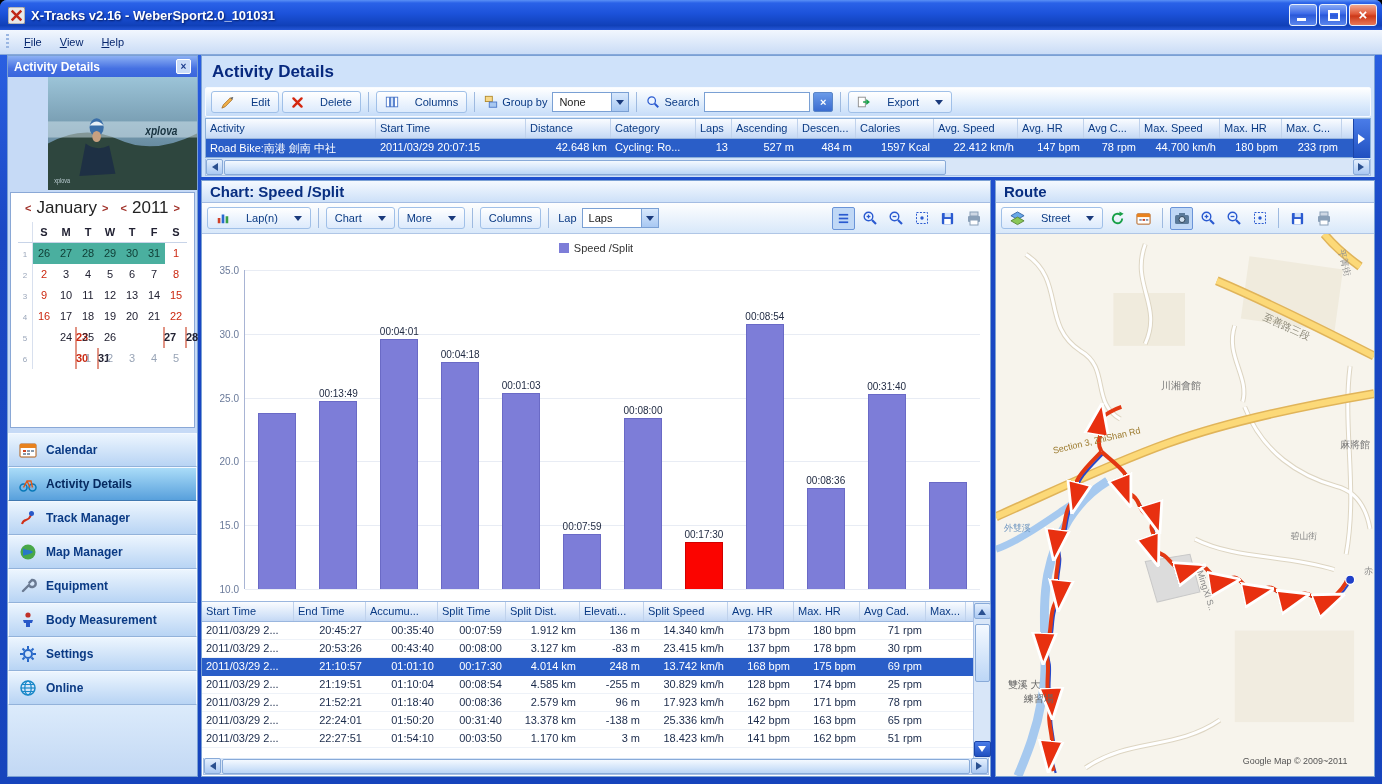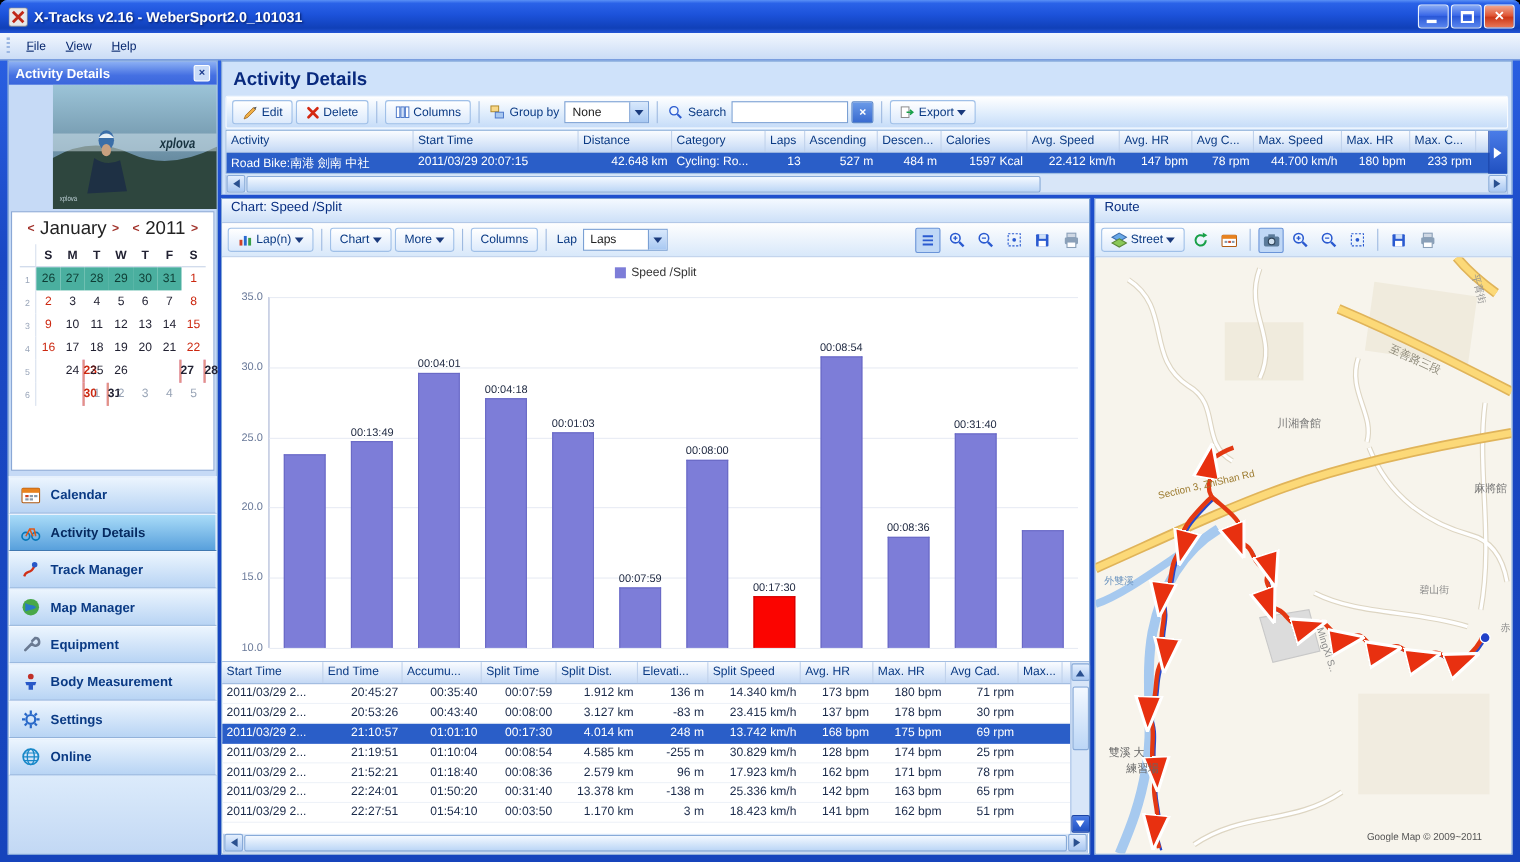--- a/index.html
+++ b/index.html
@@ -45,21 +45,21 @@
 .nav-item{flex:none;height:34px;display:flex;align-items:center;gap:9px;padding:0 10px;border:1px solid #f4f9ff;border-bottom:1px solid #92b2da;background:linear-gradient(180deg,#ecf5fe,#b8d4f4);color:#0a3a84;font-weight:bold;font-size:12px;}
 .nav-item.active{background:linear-gradient(180deg,#aadcf8,#58a0dc);border-bottom-color:#4078b0;color:#062a60;}
 .nav-fill{flex:1;background:linear-gradient(180deg,#dcebfb,#c2d8f4);}
 .nav-ic{width:18px;height:18px;flex:none;}
 .nav-ic svg{display:block;width:18px;height:18px;}
 
 .main{flex:1;min-width:0;display:flex;flex-direction:column;}
 .main-top{flex:none;background:#cfe2fa;border:1px solid #7aa0d4;border-bottom:none;padding:2px 2px 0;}
 .main-title{color:#08297e;font-size:17px;font-weight:bold;padding:4px 8px 5px;}
 .toolbar{height:30px;display:flex;align-items:center;gap:3px;margin:0 1px;padding:0 5px;background:linear-gradient(180deg,#ffffff,#dcebfc 60%,#c6dcf8);border:1px solid #f8fbff;border-radius:2px;}
-.tbtn{display:flex;align-items:center;gap:3px;height:22px;padding:0 8px;border:1px solid #a0c0e8;border-radius:3px;background:linear-gradient(180deg,#fff,#dceafc);color:#0a3a84;white-space:nowrap;}
+.tbtn{display:flex;align-items:center;gap:16px;height:22px;padding:0 8px;border:1px solid #a0c0e8;border-radius:3px;background:linear-gradient(180deg,#fff,#dceafc);color:#0a3a84;white-space:nowrap;}
 .tbtn svg,.tlabel svg{display:block;}
 .tlabel{color:#0a3a84;display:flex;align-items:center;gap:4px;padding:0 2px;white-space:nowrap;}
 .tsep{width:1px;height:20px;background:#9ebae0;margin:0 4px;flex:none;}
 .combo{display:flex;align-items:center;height:20px;border:1px solid #7aa0d4;background:#fff;}
 .combo .val{padding:0 6px;min-width:58px;color:#222;}
 .combo .drop{width:17px;height:100%;background:linear-gradient(180deg,#d8e8fc,#a8c8f2);border-left:1px solid #7aa0d4;display:flex;align-items:center;justify-content:center;}
 .arrow-down{width:0;height:0;border:4px solid transparent;border-top:5px solid #1a3a7c;margin-top:4px;}
 .search-input{width:106px;height:20px;border:1px solid #7aa0d4;padding:0 4px;font-family:inherit;font-size:11px;color:#222;background:#fff;}
 .sq-btn{width:20px;height:20px;border:1px solid #5a86c8;border-radius:2px;background:linear-gradient(180deg,#6a9ae8,#3a6cd0);color:#fff;font-weight:bold;text-align:center;line-height:18px;font-size:11px;flex:none;}
 
@@ -79,21 +79,21 @@
 .hscroll{height:17px;display:flex;align-items:center;background:#d8e6f8;border:1px solid #aac2e6;border-top:none;margin:0 1px 1px;}
 .sb-btn{flex:none;width:17px;height:16px;background:linear-gradient(180deg,#e4effd,#aac8f2);border:1px solid #88aad8;border-radius:2px;display:flex;align-items:center;justify-content:center;}
 .sb-btn.dark{background:linear-gradient(180deg,#4a7ce8,#2050c0);border-color:#1a44a8;}
 .sb-thumb{height:15px;background:linear-gradient(180deg,#f4f9ff,#bcd6f6);border:1px solid #88aad8;border-radius:2px;margin:0 1px;}
 .sb-space{flex:1;}
 
 .main-bottom{flex:1;min-height:0;display:flex;gap:4px;margin-top:3px;}
 .panel{background:#fff;border:1px solid #7aa0d4;display:flex;flex-direction:column;min-width:0;}
 .chart-panel{flex:1;}
 .route-panel{width:380px;flex:none;}
-.panel-head{flex:none;height:22px;display:flex;align-items:flex-start;padding:0 8px;background:linear-gradient(180deg,#f4f9ff,#cde0f8);border-bottom:1px solid #a4bce2;color:#082e80;font-weight:normal;font-size:12px;}
+.panel-head{flex:none;height:22px;display:flex;align-items:center;padding:0 8px;background:linear-gradient(180deg,#f4f9ff,#cde0f8);border-bottom:1px solid #a4bce2;color:#082e80;font-weight:bold;font-size:15px;}
 .ptoolbar{flex:none;height:31px;display:flex;align-items:center;gap:3px;padding:0 5px;background:linear-gradient(180deg,#fefefe,#d8e8fa);border-bottom:1px solid #b0c6e6;}
 .icon-btn{width:23px;height:23px;border:1px solid transparent;border-radius:2px;display:flex;align-items:center;justify-content:center;flex:none;}
 .icon-btn.pressed{border-color:#6a94d8;background:#c0d8f6;}
 .icon-btn svg{display:block;}
 .spacer{flex:1;}
 
 .chart-area{flex:1;min-height:0;position:relative;background:#fff;}
 .legend{position:absolute;top:8px;left:0;right:0;display:flex;justify-content:center;align-items:center;gap:5px;color:#333;font-size:11px;}
 .legend-sq{width:10px;height:10px;background:#7d7dd8;}
 .plot{position:absolute;left:42px;right:10px;top:36px;bottom:12px;border-left:1px solid #a8b4d4;}

